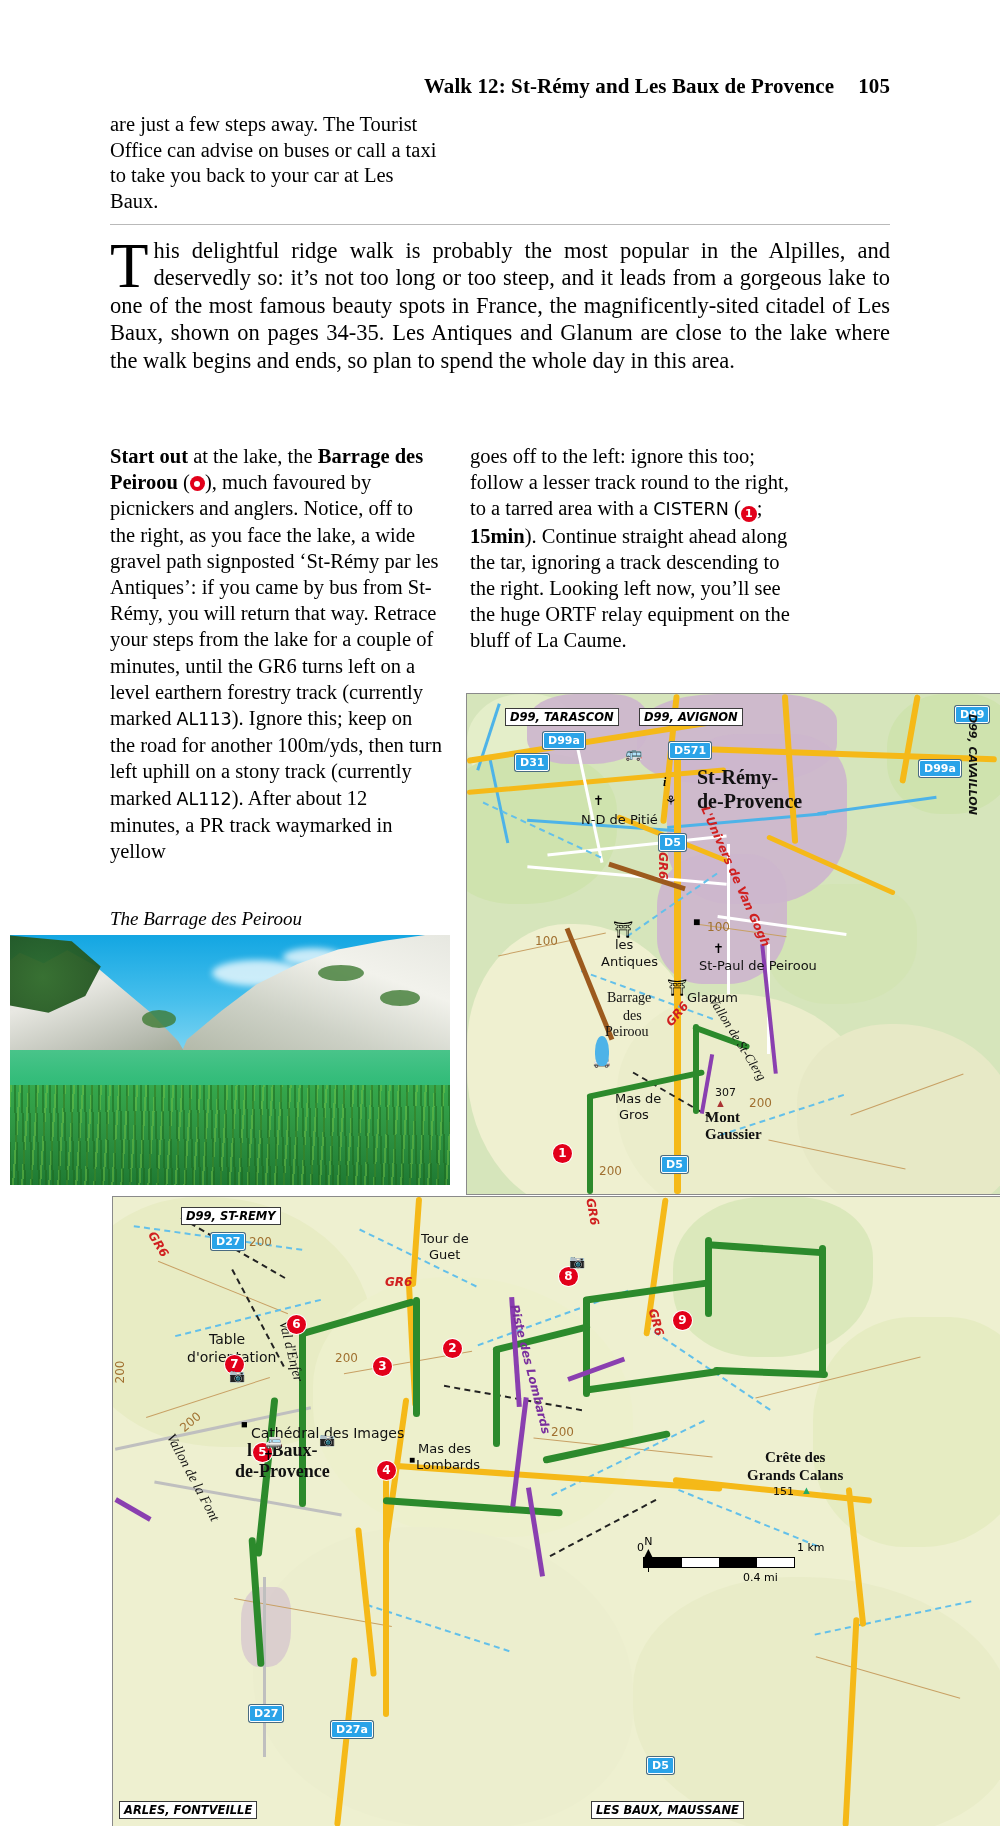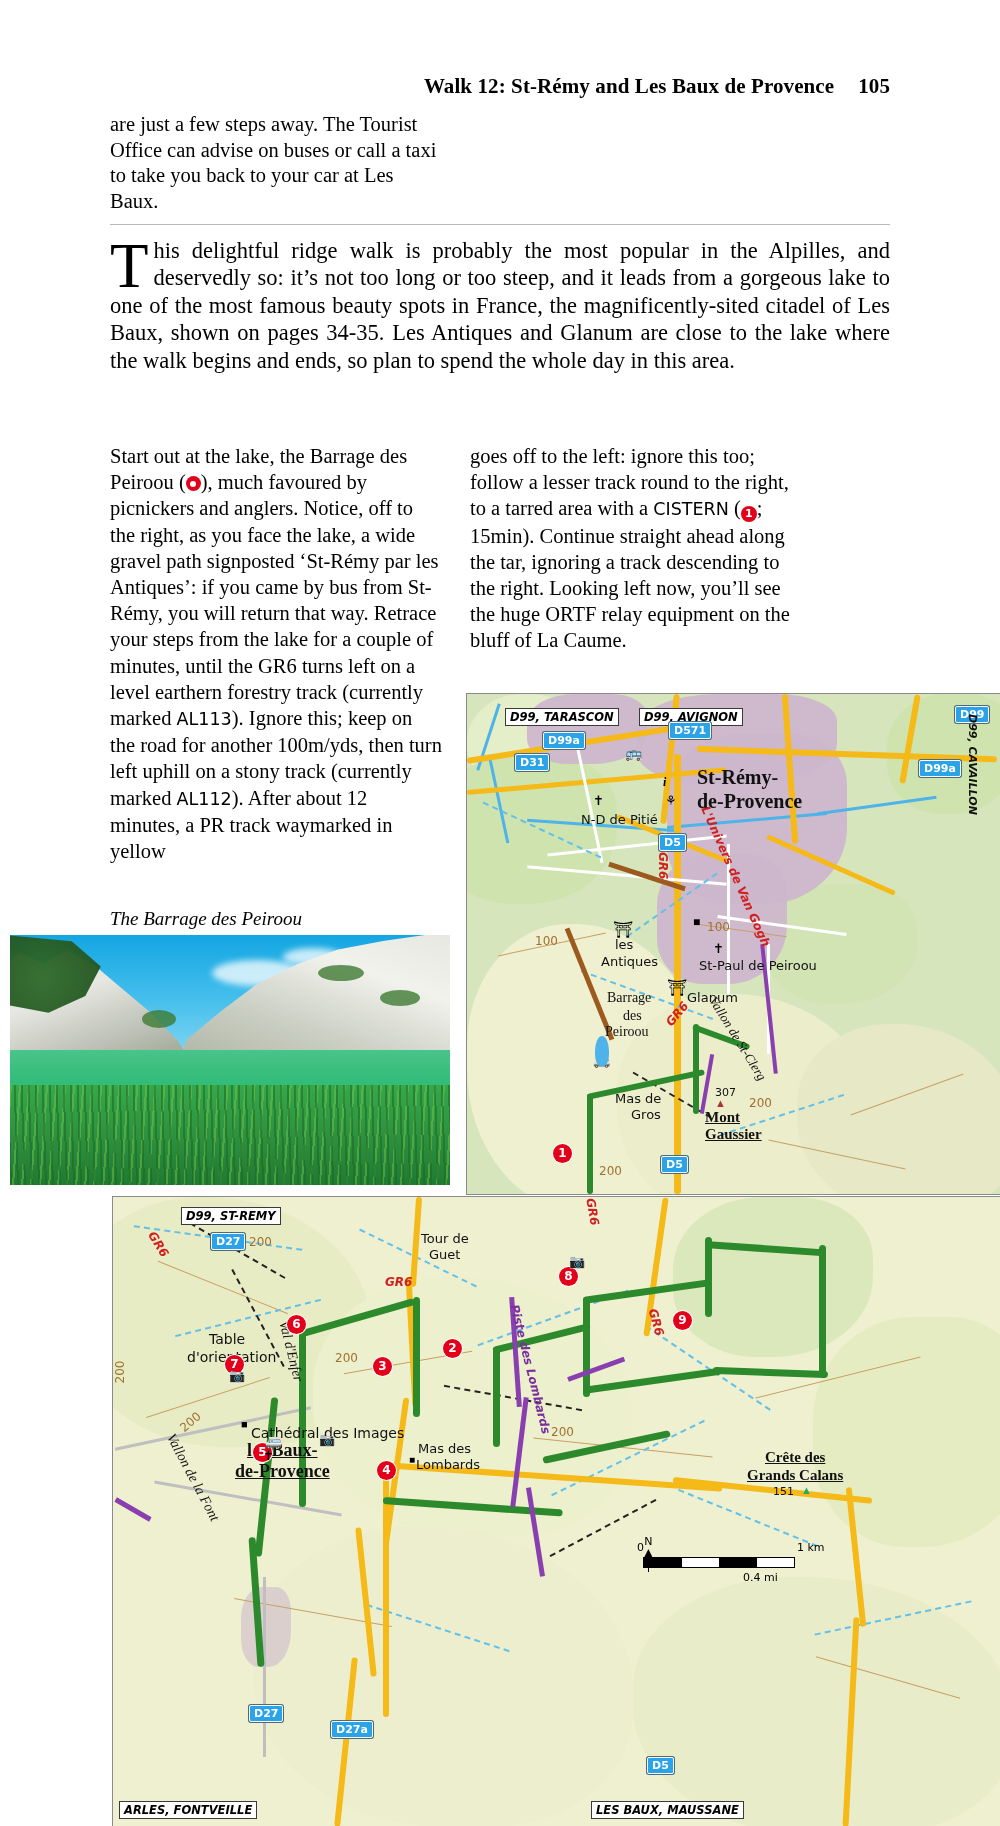--- a/index.html
+++ b/index.html
@@ -45,21 +45,21 @@
     font-family:"Liberation Serif", serif;
   }
 
   
   .bodycols{
     position:absolute;left:110px;top:443px;width:780px;
     display:flex;gap:28px;
   }
   .bodycols .col{width:332px;font-size:20.5px;line-height:26.2px;}
   .bodycols p{margin:0;}
-  b{font-weight:normal;}
+  b{font-weight:bold;}
   .sans{font-family:"DejaVu Sans",sans-serif;font-size:17.5px;}
 
   
   .ring{
     display:inline-block;width:15px;height:15px;border-radius:50%;
     background:#e2001a;position:relative;vertical-align:-2px;
   }
   .ring::after{
     content:"";position:absolute;left:4.5px;top:4.5px;
     width:6px;height:6px;border-radius:50%;background:#fff;
@@ -141,21 +141,21 @@
   .boxlabel{
     position:absolute;background:#fff;border:1px solid #3a3a3a;
     font-family:"DejaVu Sans",sans-serif;font-style:italic;font-weight:bold;
     font-size:11.5px;padding:1px 4px;white-space:nowrap;line-height:14px;
   }
   .mlabel{
     position:absolute;font-family:"DejaVu Sans",sans-serif;font-size:13px;
     color:#111;white-space:nowrap;
   }
   .mlabel.big{font-family:"Liberation Serif",serif;font-weight:bold;font-size:20px;}
-  .mlabel.med{font-family:"Liberation Serif",serif;font-weight:bold;font-size:15px;text-decoration:underline;}
+  .mlabel.med{font-family:"Liberation Serif",serif;font-weight:bold;font-size:15px;}
   .mlabel.ital{font-family:"Liberation Serif",serif;font-size:14px;}
   .mlabel.gr{color:#d02020;font-family:"DejaVu Sans",sans-serif;font-weight:bold;
              font-style:italic;font-size:12px;}
   .mlabel.tiny{font-size:11px;}
   .mlabel.contourn{color:#a07030;font-family:"DejaVu Sans",sans-serif;font-size:12px;}
   .mlabel.vangogh{color:#d02020;font-family:"DejaVu Sans",sans-serif;font-weight:bold;
                   font-style:italic;font-size:12px;}
 
   .wp{
     position:absolute;width:19px;height:19px;border-radius:50%;
@@ -281,35 +281,35 @@
     <div class="greenroute" style="left:226px;top:330px;width:60px;height:6px;transform:rotate(20deg);transform-origin:left;"></div>
 
     <div class="lilac" style="left:238px;top:360px;width:4px;height:60px;transform:rotate(10deg);"></div>
     <div class="lilac" style="left:300px;top:250px;width:4px;height:130px;transform:rotate(-6deg);"></div>
 
     <div class="boxlabel" style="left:38px;top:14px;">D99, TARASCON</div>
     <div class="boxlabel" style="left:172px;top:14px;">D99, AVIGNON</div>
 
     <div class="shield" style="left:76px;top:38px;">D99a</div>
     <div class="shield" style="left:48px;top:60px;">D31</div>
-    <div class="shield" style="left:202px;top:28px;">D571</div>
+    <div class="shield" style="left:202px;top:48px;">D571</div>
     <div class="shield" style="left:488px;top:12px;">D99</div>
     <div class="shield" style="left:452px;top:66px;">D99a</div>
     <div class="shield" style="left:192px;top:140px;">D5</div>
     <div class="shield" style="left:194px;top:462px;">D5</div>
 
     <div class="mlabel big" style="left:230px;top:72px;">St-Rémy-</div>
     <div class="mlabel big" style="left:230px;top:96px;">de-Provence</div>
     <div class="mlabel" style="left:114px;top:118px;">N-D de Pitié</div>
     <div class="mlabel" style="left:148px;top:243px;">les</div>
     <div class="mlabel" style="left:134px;top:260px;">Antiques</div>
     <div class="mlabel" style="left:220px;top:296px;">Glanum</div>
     <div class="mlabel" style="left:232px;top:264px;">St-Paul de Peiroou</div>
     <div class="mlabel" style="left:148px;top:397px;">Mas de</div>
-    <div class="mlabel" style="left:164px;top:413px;">Gros</div>
+    <div class="mlabel" style="left:152px;top:413px;">Gros</div>
     <div class="mlabel med" style="left:238px;top:415px;">Mont</div>
     <div class="mlabel med" style="left:238px;top:432px;">Gaussier</div>
 
     <div class="mlabel ital" style="left:140px;top:296px;">Barrage</div>
     <div class="mlabel ital" style="left:156px;top:314px;">des</div>
     <div class="mlabel ital" style="left:138px;top:330px;">Peiroou</div>
 
     <div class="mlabel gr" style="left:203px;top:158px;transform:rotate(90deg);transform-origin:left top;">GR6</div>
     <div class="mlabel gr" style="left:196px;top:326px;transform:rotate(-50deg);transform-origin:left top;">GR6</div>
     <div class="mlabel tiny" style="left:512px;top:20px;transform:rotate(90deg);transform-origin:left top;font-family:'DejaVu Sans',sans-serif;font-weight:bold;font-style:italic;">D99, CAVAILLON</div>

